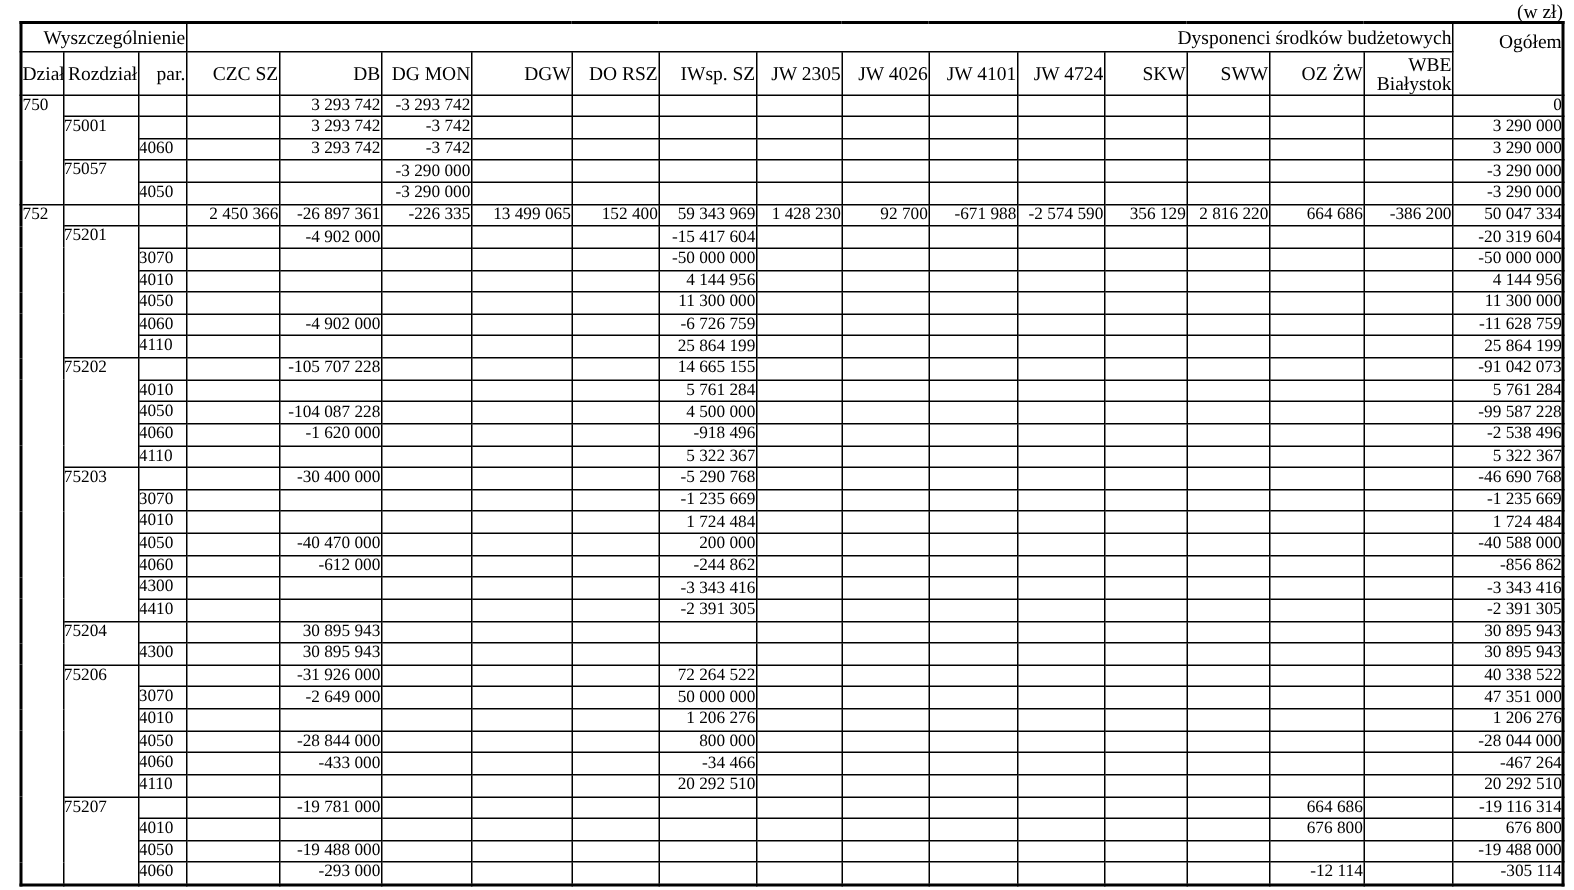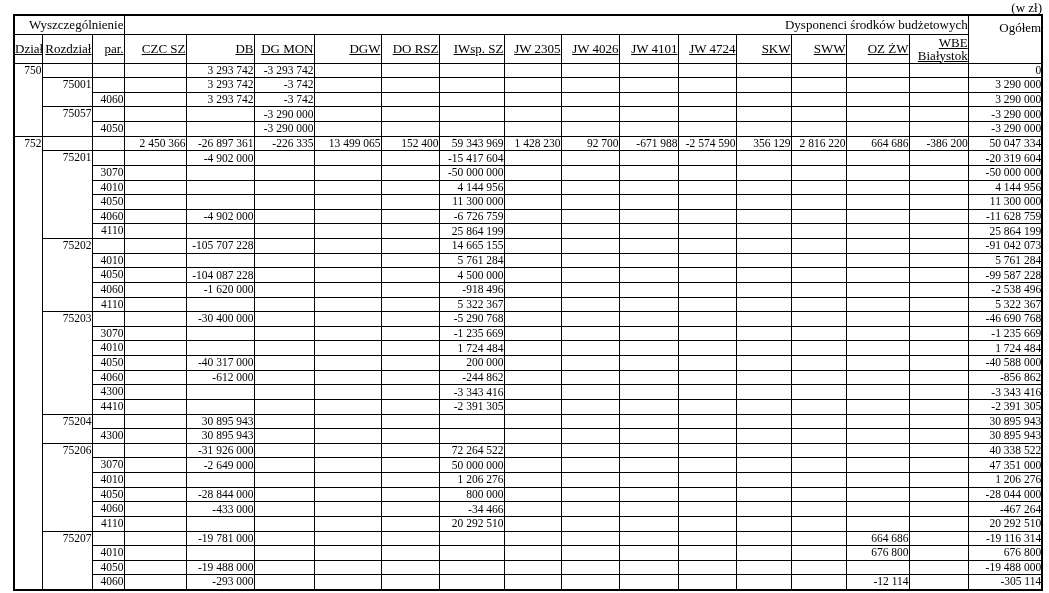--- a/index.html
+++ b/index.html
@@ -40,33 +40,33 @@
     padding: 0;
   }
   thead th {
     font-size: 13px;
     text-align: right;
     vertical-align: middle;
     line-height: 13px;
     margin-top: 20px;
   }
   thead tr.h1 { height: 19px; }
-  thead tr.h2 { height: 29px; text-decoration: underline; }
+  thead tr.h2 { height: 29px; }
   thead th.wrap { white-space: normal; }
   thead th.og-head {
     vertical-align: top;
     padding-top: 5px;
   }
   tbody tr { height: 14.63px; }
   tbody td {
     font-size: 11.5px;
     line-height: 13px;
   }
   td.c-label {
-    text-align: right;
+    text-align: left;
     vertical-align: top;
     margin-top: 24px;
   }
   td.c-num {
     text-align: right;
     padding-right: 2px;
   }
 </style>
 </head>
 <body>
@@ -486,21 +486,21 @@
           <td class="c-num"></td>
           <td class="c-num"></td>
           <td class="c-num"></td>
           <td class="c-num"></td>
           <td class="c-num"></td>
           <td class="c-num">1 724 484</td>
         </tr>
         <tr>
           <td class="c-label">4050</td>
           <td class="c-num"></td>
-          <td class="c-num">-40 317 000</td>
+          <td class="c-num">-40 470 000</td>
           <td class="c-num"></td>
           <td class="c-num"></td>
           <td class="c-num"></td>
           <td class="c-num">200 000</td>
           <td class="c-num"></td>
           <td class="c-num"></td>
           <td class="c-num"></td>
           <td class="c-num"></td>
           <td class="c-num"></td>
           <td class="c-num"></td>

